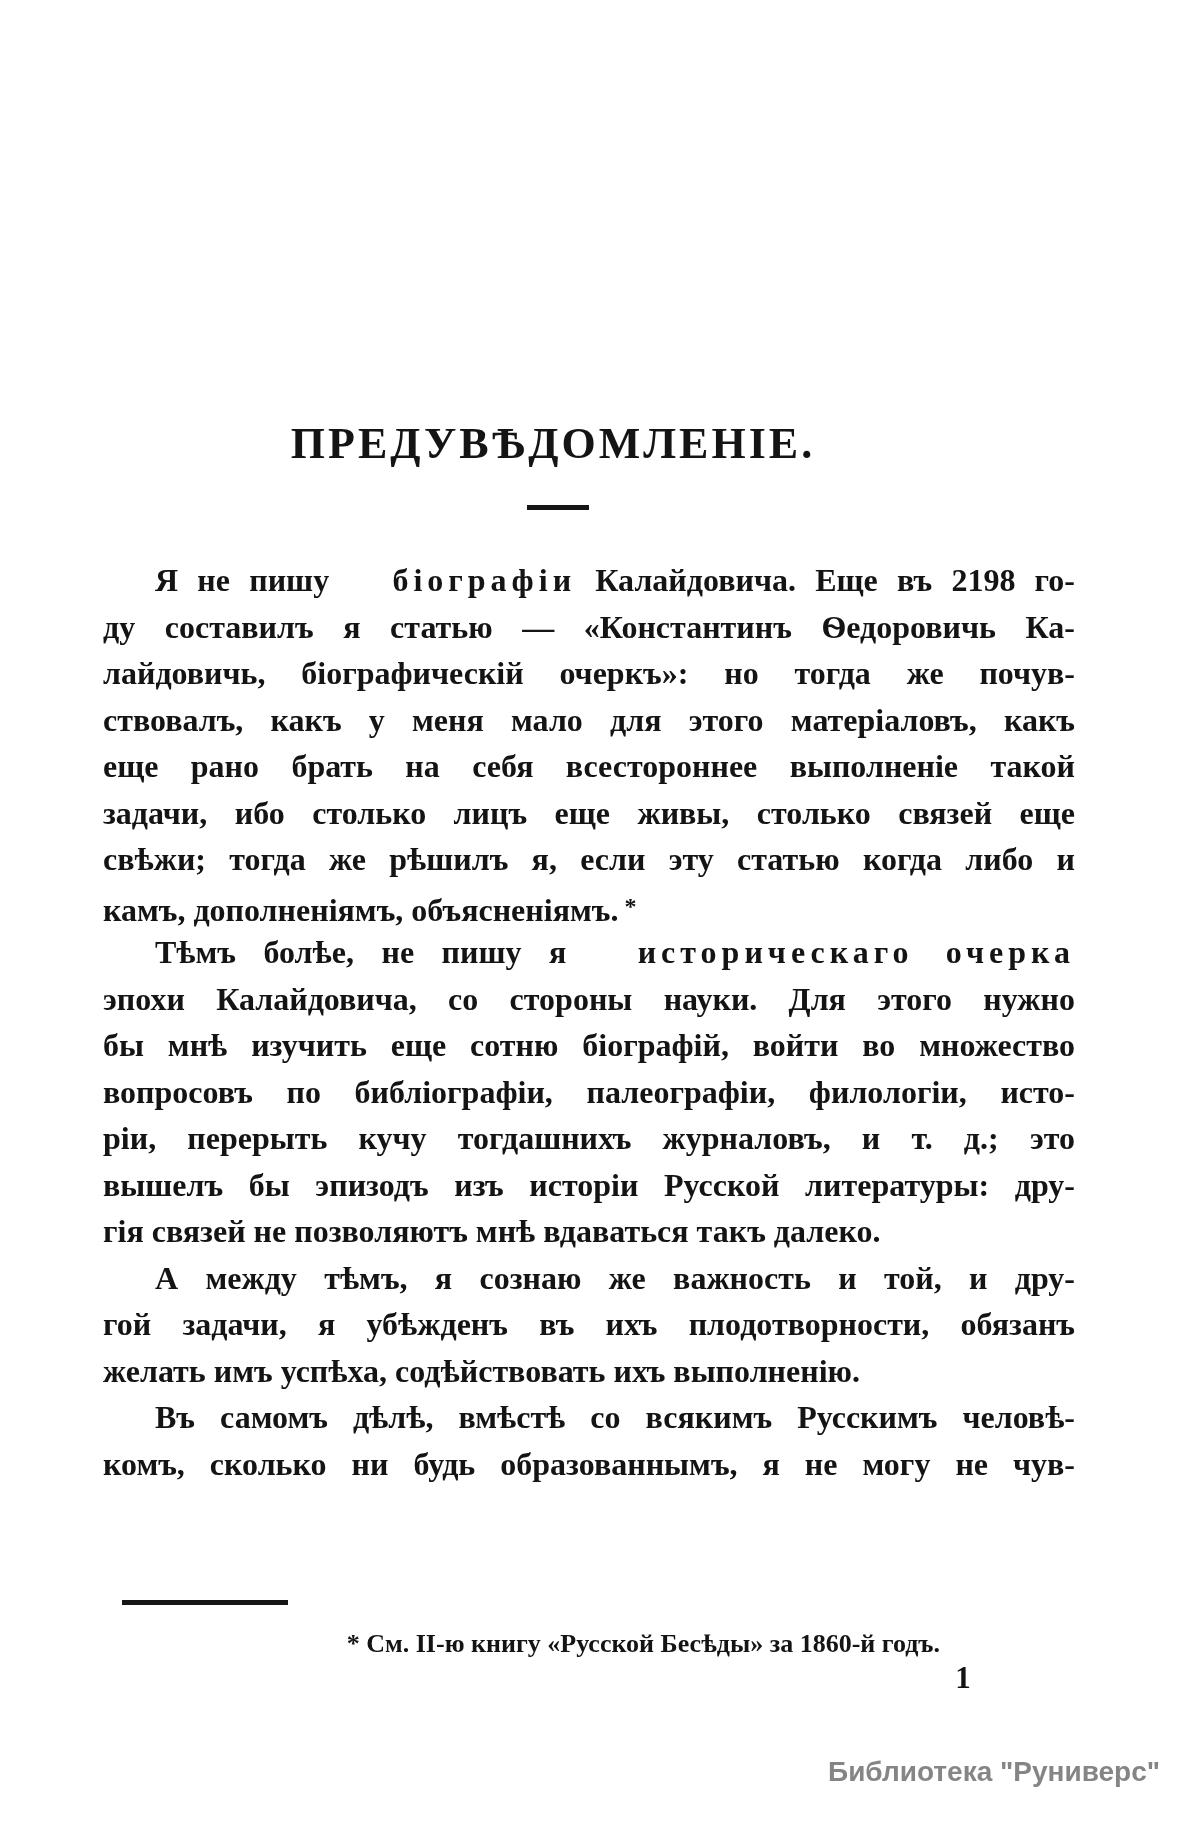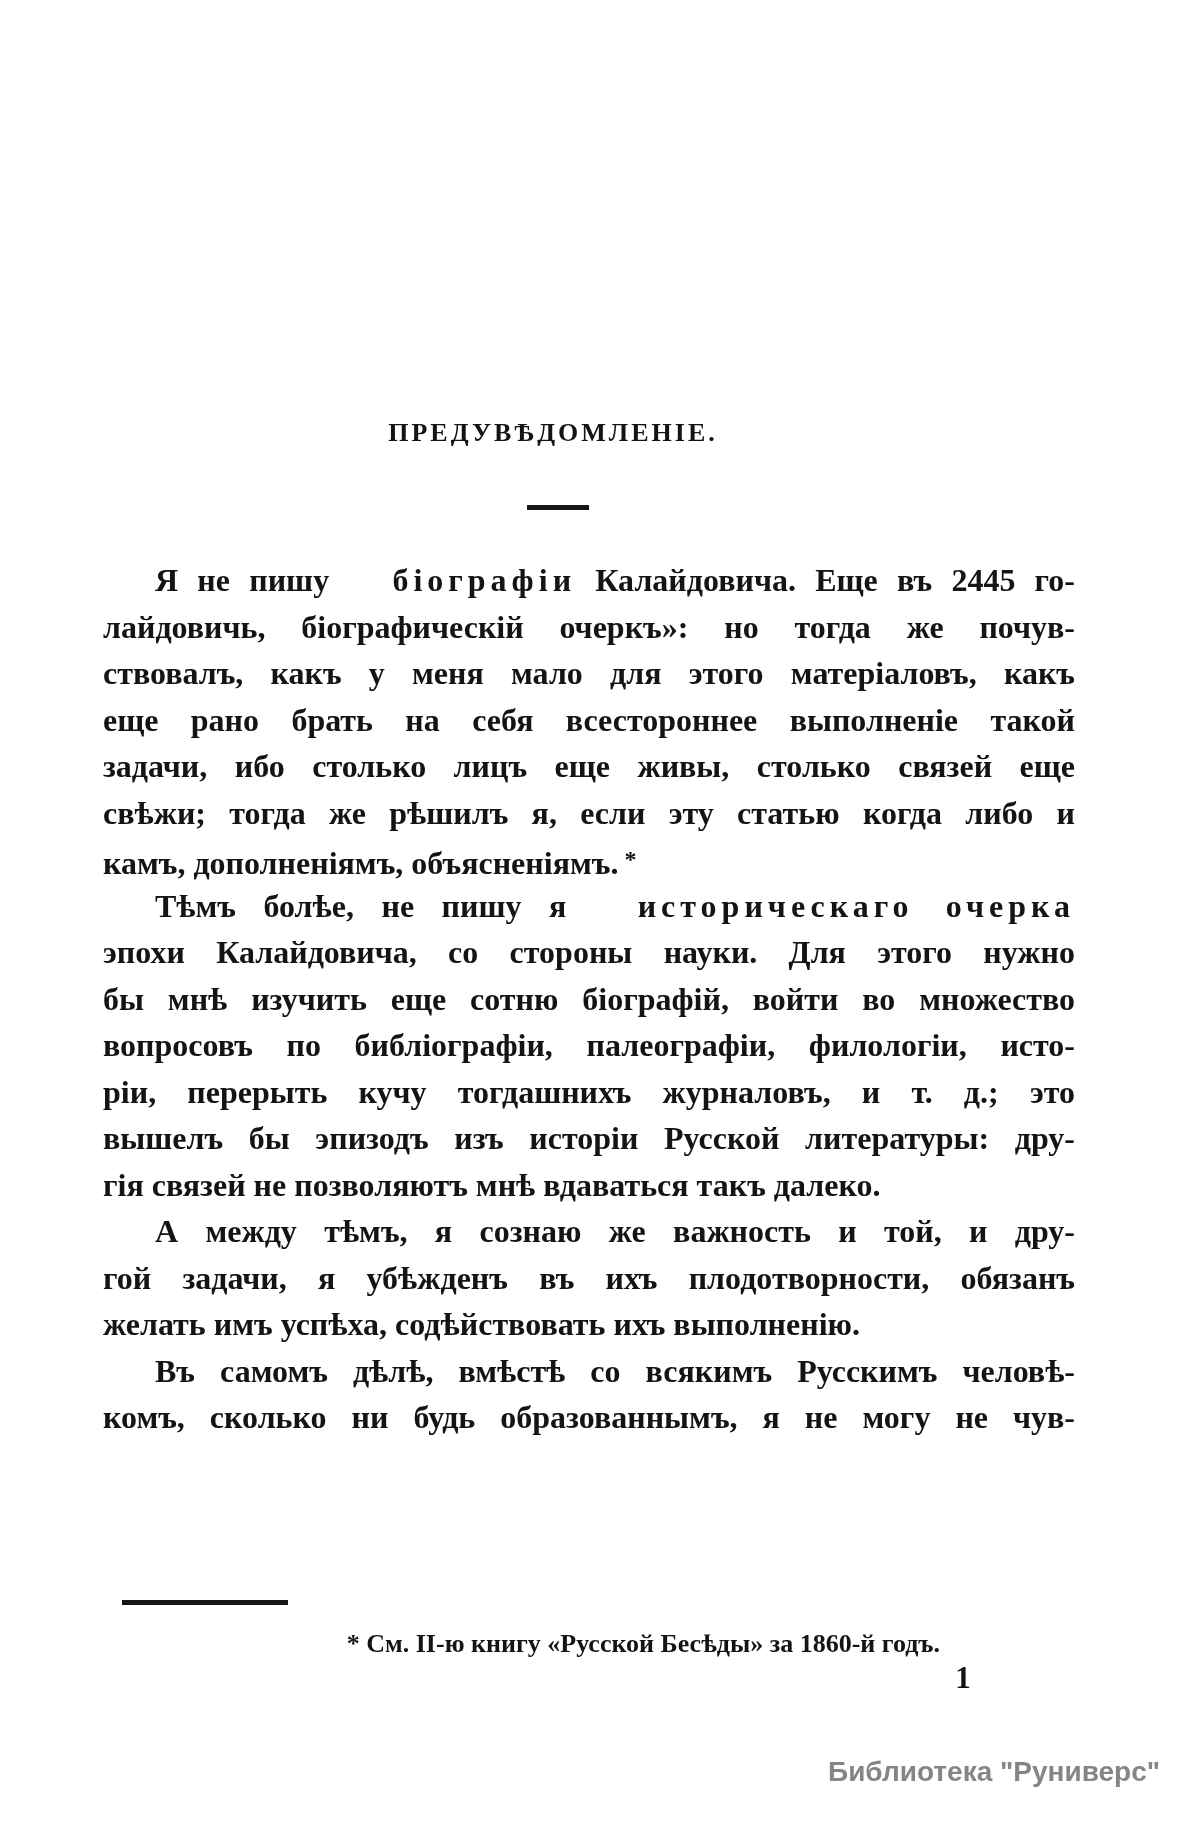--- a/index.html
+++ b/index.html
@@ -13,21 +13,21 @@
     color: #141414;
   }
   .title {
     position: absolute;
     top: 418px;
     left: 103px;
     width: 972px;
     padding-right: 72px;
     box-sizing: border-box;
     text-align: center;
-    font-size: 26px;
+    font-size: 44px;
     font-weight: 700;
     letter-spacing: 3px;
     white-space: nowrap;
   }
   .divider {
     position: absolute;
     top: 505px;
     left: 527px;
     width: 62px;
     height: 5px;
@@ -88,21 +88,22 @@
     white-space: nowrap;
   }
 </style>
 </head>
 <body>
 
 <div id="page">
   <div class="title">ПРЕДУВѢДОМЛЕНІЕ.</div>
   <div class="divider"></div>
   <div class="body-text">
-      <div class="line indent just"><span>Я не пишу </span><span class="sp">біографіи</span><span> Калайдовича. Еще въ 2445 го-</span></div>
+      <div class="line indent just"><span>Я не пишу </span><span class="sp">біографіи</span><span> Калайдовича. Еще въ 2198 го-</span></div>
+      <div class="line just"><span>ду составилъ я статью — «Константинъ Ѳедоровичь Ка-</span></div>
       <div class="line just"><span>лайдовичь, біографическій очеркъ»: но тогда же почув-</span></div>
       <div class="line just"><span>ствовалъ, какъ у меня мало для этого матеріаловъ, какъ</span></div>
       <div class="line just"><span>еще рано брать на себя всестороннее выполненіе такой</span></div>
       <div class="line just"><span>задачи, ибо столько лицъ еще живы, столько связей еще</span></div>
       <div class="line just"><span>свѣжи; тогда же рѣшилъ я, если эту статью когда либо и</span></div>
       <div class="line"><span>камъ, дополненіямъ, объясненіямъ.</span><span class="sup"> *</span></div>
       <div class="line indent just"><span>Тѣмъ болѣе, не пишу я </span><span class="sp">историческаго очерка</span></div>
       <div class="line just"><span>эпохи Калайдовича, со стороны науки. Для этого нужно</span></div>
       <div class="line just"><span>бы мнѣ изучить еще сотню біографій, войти во множество</span></div>
       <div class="line just"><span>вопросовъ по библіографіи, палеографіи, филологіи, исто-</span></div>

